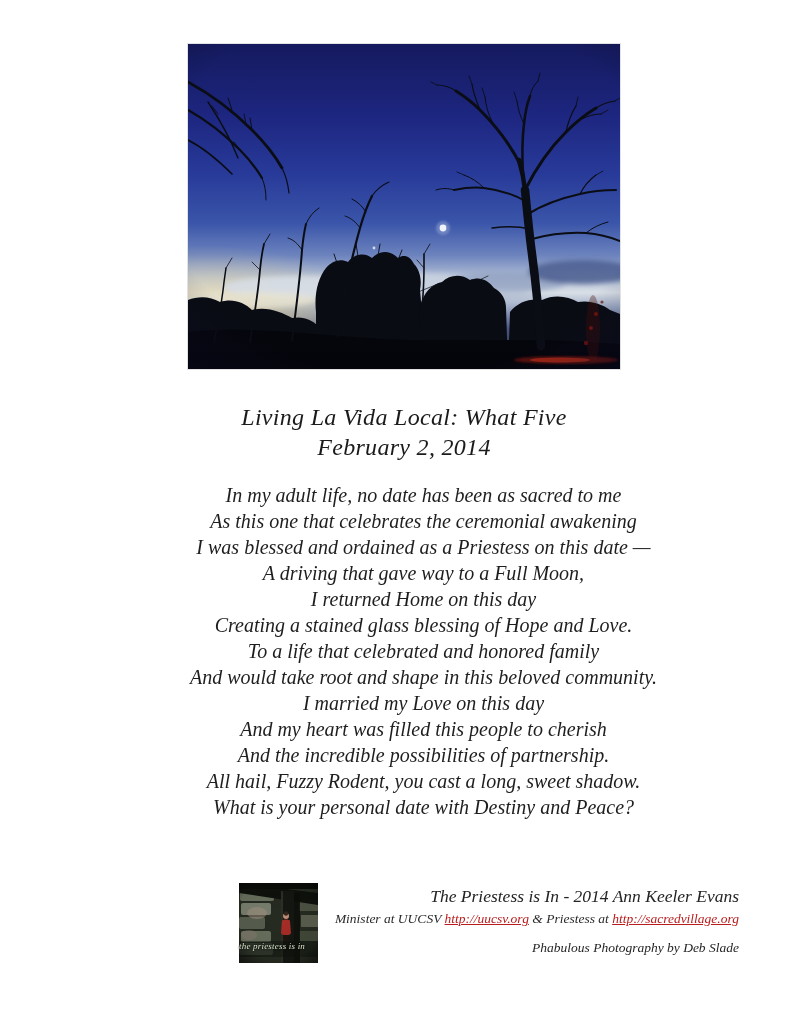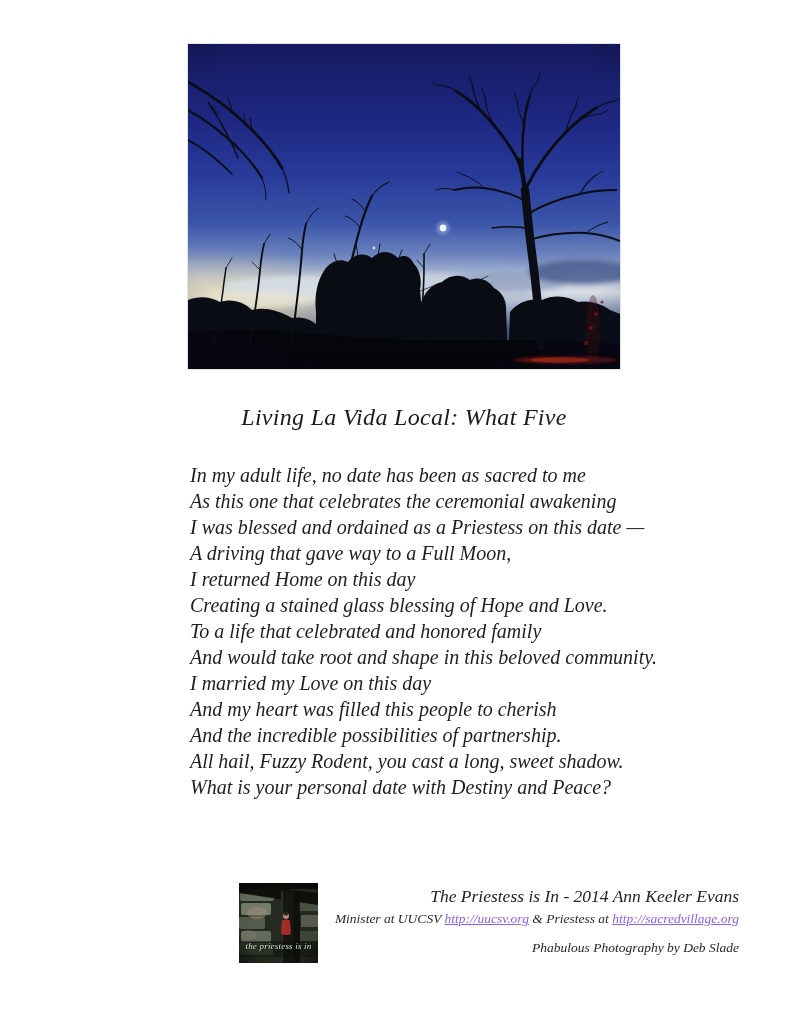--- a/index.html
+++ b/index.html
@@ -14,41 +14,41 @@
   }
   .photo svg{display:block;width:100%;height:100%;}
   
   .title-block{
     position:absolute;left:148px;top:402px;width:512px;text-align:center;
     color:#1b1b1b;font-style:italic;
   }
   .title-line{font-size:24px;line-height:30px;letter-spacing:.3px;}
   
   .poem{
-    position:absolute;left:190px;top:462px;color:#1e1e1e;font-style:italic;
+    position:absolute;left:190px;top:482px;color:#1e1e1e;font-style:italic;text-align:center;
   }
   .poem .poem-line{font-size:20px;line-height:26px;white-space:nowrap;}
   
   .footer-thumb{
     position:absolute;left:239px;top:883px;width:79px;height:80px;
     background:#20251c;
   }
   .footer-thumb svg{display:block;width:100%;height:100%;}
   .thumb-caption{
-    position:absolute;left:0;right:0;top:58px;text-align:center;
+    position:absolute;left:0;right:0;top:58px;
     font-size:9px;font-style:italic;color:#dcead0;
     text-shadow:0 0 2px #000,0 0 1px #000;letter-spacing:.2px;
   }
   .footer-text{
     position:absolute;left:296px;top:886px;width:412px;text-align:right;
     font-style:italic;color:#242424;margin-left:31px;
   }
   .footer-byline{font-size:17.5px;line-height:21px;}
   .footer-roles{font-size:13.5px;line-height:19px;margin-top:2px;color:#2a2a2a;}
-  .footer-roles a{color:#8b5cf6;text-decoration:underline;cursor:pointer;font-style:italic;}
+  .footer-roles a{color:#b91c1c;text-decoration:underline;cursor:pointer;font-style:italic;}
   .footer-credit{font-size:13.5px;line-height:18px;margin-top:11px;}
 </style>
 </head>
 <body>
 
 <div class="page">
 
   <div class="photo" aria-label="Winter twilight: deep blue dusk sky, bare tree silhouettes, pale glowing horizon, crescent moon and a red light low on the right">
     <svg viewBox="0 0 432 325" preserveAspectRatio="none">
       <defs>
@@ -203,20 +203,21 @@
         <circle cx="398" cy="299" r="2.2" fill="#7a150e" opacity="0.8"></circle>
         <circle cx="414" cy="258" r="1.6" fill="#6a120c" opacity="0.7"></circle>
       </g>
 
       <rect x="0" y="0" width="432" height="325" fill="url(#vig)"></rect>
     </svg>
   </div>
 
   <div class="title-block">
     <div class="title-line">Living La Vida Local: What Five</div>
+    <div class="title-line">February 2, 2014</div>
   </div>
 
   <div class="poem">
     <div class="poem-line">In my adult life, no date has been as sacred to me</div>
     <div class="poem-line">As this one that celebrates the ceremonial awakening</div>
     <div class="poem-line">I was blessed and ordained as a Priestess on this date —</div>
     <div class="poem-line">A driving that gave way to a Full Moon,</div>
     <div class="poem-line">I returned Home on this day</div>
     <div class="poem-line">Creating a stained glass blessing of Hope and Love.</div>
     <div class="poem-line">To a life that celebrated and honored family</div>

